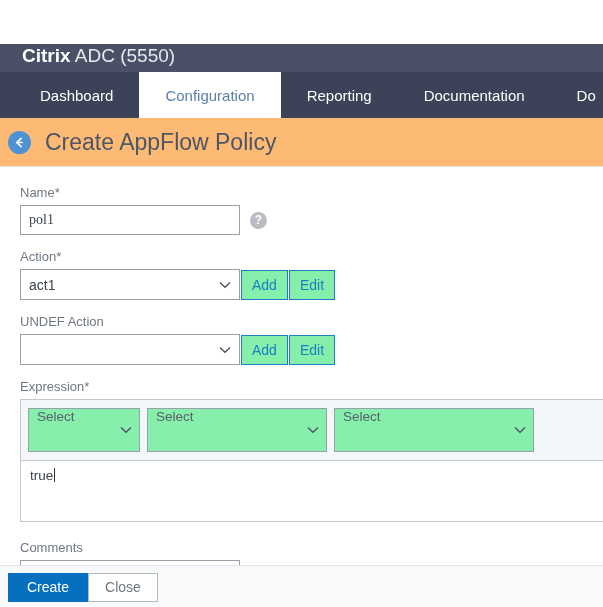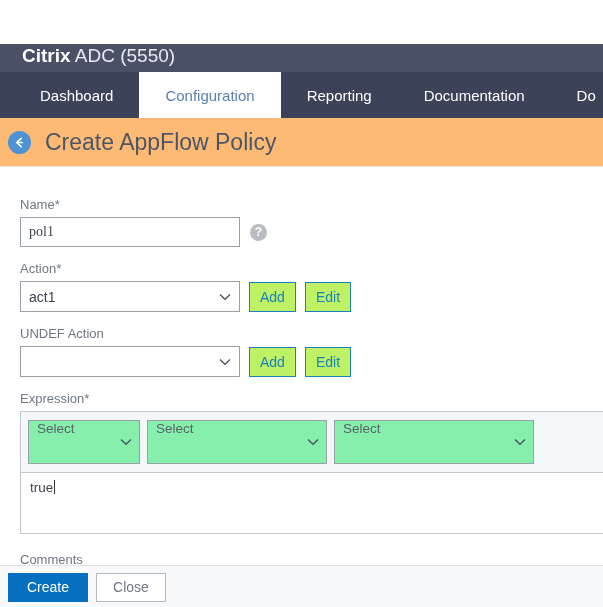--- a/index.html
+++ b/index.html
@@ -93,21 +93,20 @@
     background: #fff;
     height: 441px;
     overflow: hidden;
     position: relative;
   }
   .field-label {
     font-size: 13px;
     color: #6f7782;
     margin-bottom: 5px;
     display: block;
-    margin-top: 12px;
   }
   .row { display: flex; align-items: center; }
   .field-group { margin-bottom: 14px; }
 
   .text-input {
     width: 220px;
     height: 30px;
     border: 1px solid #9aa0a8;
     background: #fff;
     font-size: 14px;
@@ -151,26 +150,26 @@
     margin-left: 10px;
     cursor: pointer;
     flex: 0 0 auto;
   }
 
   .btn-outline {
     min-width: 46px;
     height: 30px;
     border: 1px solid #1a7fc1;
     color: #1a7fc1;
-    background: #bef264;
+    background: #86efac;
     font-size: 14px;
     display: flex;
     align-items: center;
     justify-content: center;
-    margin-left: 9px;
+    margin-left: 1px;
     padding: 0 10px;
     cursor: pointer;
     font-family: "Liberation Sans", sans-serif;
   }
 
   
   .expr-wrap {
     width: 620px;
     border: 1px solid #c3c7cc;
     border-right: none;
@@ -235,21 +234,21 @@
     position: absolute;
     left: 0;
     bottom: 0;
     width: 603px;
     height: 43px;
     background: #f7f9fb;
     border-top: 1px solid #e2e4e8;
     display: flex;
     align-items: center;
     padding-left: 8px;
-    gap: 8px;
+    gap: 0;
   }
   .btn-primary {
     height: 29px;
     background: #0670c0;
     color: #fff;
     border: 1px solid #0670c0;
     font-size: 14px;
     padding: 0 18px;
     display: flex;
     align-items: center;

